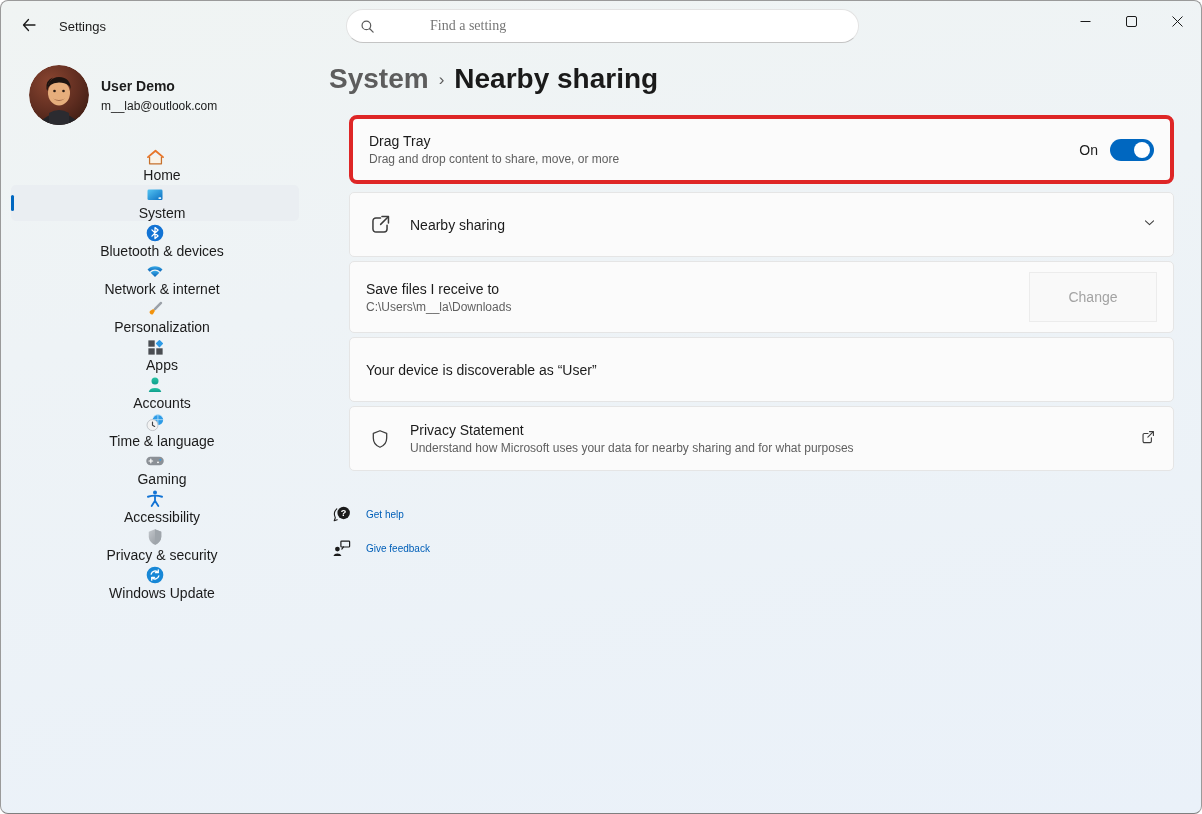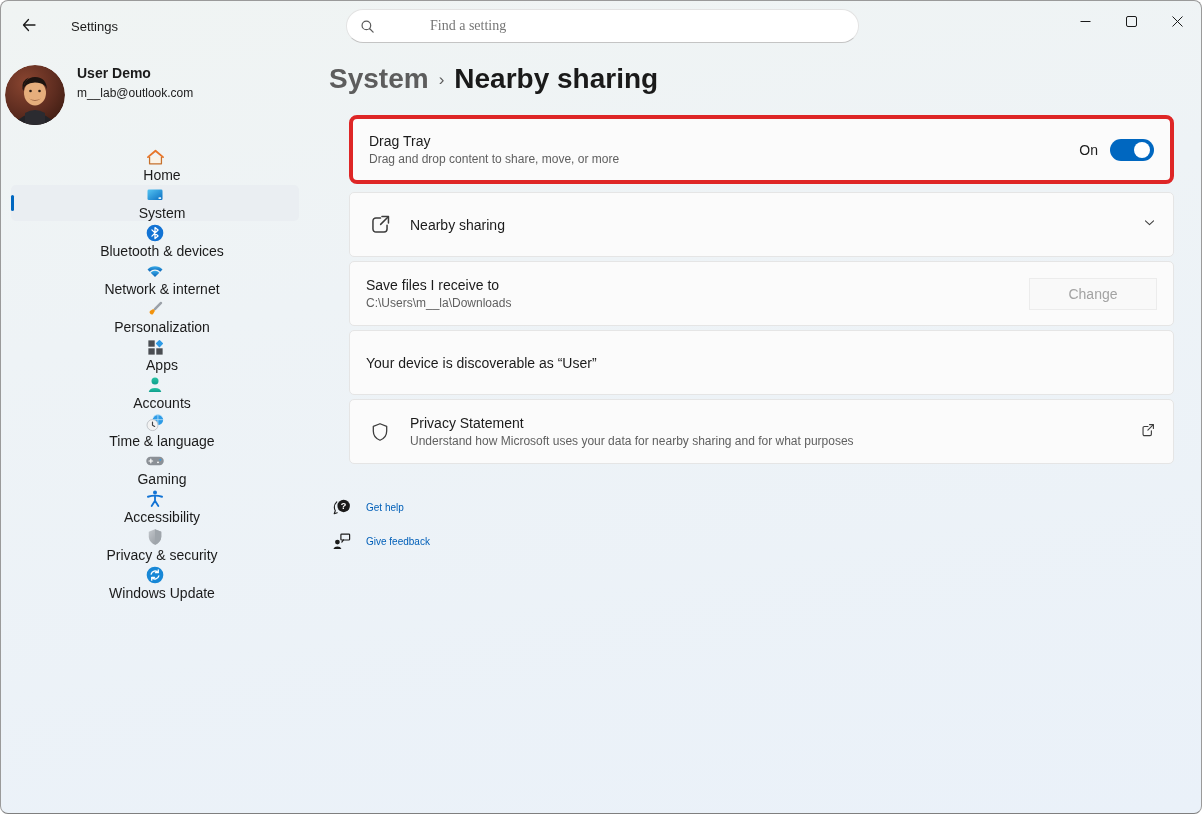--- a/index.html
+++ b/index.html
@@ -4,34 +4,34 @@
 <style>
   * { box-sizing: border-box; margin: 0; padding: 0; }
   html,body { width:1202px; height:814px; background:#fff; font-family:"Liberation Sans","DejaVu Sans",sans-serif; -webkit-font-smoothing:antialiased; }
   .window {
     position:relative; width:1202px; height:814px;
     border:1px solid #9a9a9a; border-bottom-color:#7f7f7f; border-radius:8px;
     background:linear-gradient(170deg,#F0F4F3 0%, #EEF3F6 35%, #EAF1F9 100%);
     overflow:hidden;
   }
   
-  .titlebar { position:relative; height:50px; display:flex; align-items:center;gap:12px; }
+  .titlebar { position:relative; height:50px; display:flex; align-items:center; }
   .back-btn { width:32px; height:32px; margin-left:12px; border:none; background:transparent; border-radius:5px; display:flex; align-items:center; justify-content:center; cursor:pointer; }
   .app-title { margin-left:14px; font-size:13px; color:#1b1b1b; }
   .search-wrap { position:absolute; left:345px; top:8px; width:513px; height:34px; }
   .search-box { width:100%; height:100%; background:#ffffff; border:1px solid #e3e3e3; border-bottom:1px solid #c4c4c4; border-radius:17px; display:flex; align-items:center; padding:0 13px; }
   .search-box input { flex:1; border:none; outline:none; background:transparent; font-size:14px; color:#404040; font-family:Liberation Serif, serif;margin-left:45px; }
   .search-box input::placeholder { color:#767676; }
   .search-icon { margin-right:10px; display:flex; }
   .caption-buttons { position:absolute; right:1px; top:1px; display:flex; }
   .caption-btn { width:46px; height:38px; display:flex; align-items:center; justify-content:center; background:transparent; border:none; cursor:pointer; }
   
   .body-row { display:flex; height:763px; }
   .sidebar { width:310px; flex:none; padding-top:10px; }
-  .user-card { display:flex; align-items:flex-start; gap:12px; padding:4px 16px 4px 4px; margin-bottom:18px; cursor:pointer; }
+  .user-card { display:flex; align-items:center; gap:12px; padding:4px 16px 4px 28px; margin-bottom:18px; cursor:pointer; }
   .avatar { width:60px; height:60px; border-radius:50%; overflow:hidden; flex:none; }
   .user-name { font-size:14px; font-weight:bold; color:#1b1b1b; }
   .user-email { font-size:12px; color:#1b1b1b; margin-top:2px; }
   .nav-item { position:relative; height:36px; margin:2px 12px 2px 10px; border-radius:5px; display:flex; align-items:center; padding-left:14px; font-size:14px; color:#1b1b1b; cursor:pointer;flex-direction:column; }
   .nav-item .ico { width:20px; height:20px; margin-right:14px; display:flex; align-items:center; justify-content:center; flex:none; }
   .nav-item.selected { background:#EAEEF2; }
   .nav-item.selected::before { content:''; position:absolute; left:0; top:50%; transform:translateY(-50%); width:3px; height:16px; border-radius:2px; background:#0067C0; }
   
   .main { flex:1; padding:8px 27px 0 18px; }
   .breadcrumb { display:flex; align-items:baseline; gap:10px; margin:4px 0 20px 0; font-size:28px; font-weight:600; }
@@ -44,21 +44,21 @@
   .card .lead-ico { width:28px; margin-right:16px; display:flex; align-items:center; justify-content:center; flex:none; }
   .card-text { display:flex; flex-direction:column; gap:3px; }
   .card-title { font-size:14px; color:#1b1b1b; }
   .card-sub { font-size:12px; color:#606060; }
   .card-sub .inline-link { color:#155A96; font-weight:bold; cursor:pointer; }
   .card-right { margin-left:auto; display:flex; align-items:flex-start; flex:none; }
   .toggle-group { display:flex; align-items:center; gap:12px; cursor:pointer; }
   .toggle-label { font-size:14px; color:#1b1b1b; }
   .toggle { width:44px; height:22px; border-radius:11px; background:#0067C0; position:relative; }
   .toggle .knob { position:absolute; right:4px; top:3px; width:16px; height:16px; border-radius:50%; background:#ffffff; }
-  .btn { min-width:128px; height:32px; border-radius:0; font-size:14px; font-family:inherit; display:flex; align-items:center; justify-content:center; cursor:pointer; }
+  .btn { min-width:128px; height:50px; border-radius:0; font-size:14px; font-family:inherit; display:flex; align-items:center; justify-content:center; cursor:pointer; }
   .btn.enabled { background:#ffffff; border:1px solid #d9d9d9; border-bottom-color:#c0c0c0; color:#1b1b1b; }
   .btn.disabled { background:#F9F9F9; border:1px solid #ececec; color:#a3a3a3; cursor:default; }
   .footer-links { margin-top:32px; display:flex; flex-direction:column; gap:12px; padding-left:2px; }
   .footer-row { display:flex; align-items:center; gap:13px; }
   .footer-row .ico { width:22px; display:flex; justify-content:center; }
   .footer-link { font-size:10px; color:#005FB8; cursor:pointer; }
 </style>
 </head>
 <body>
 

